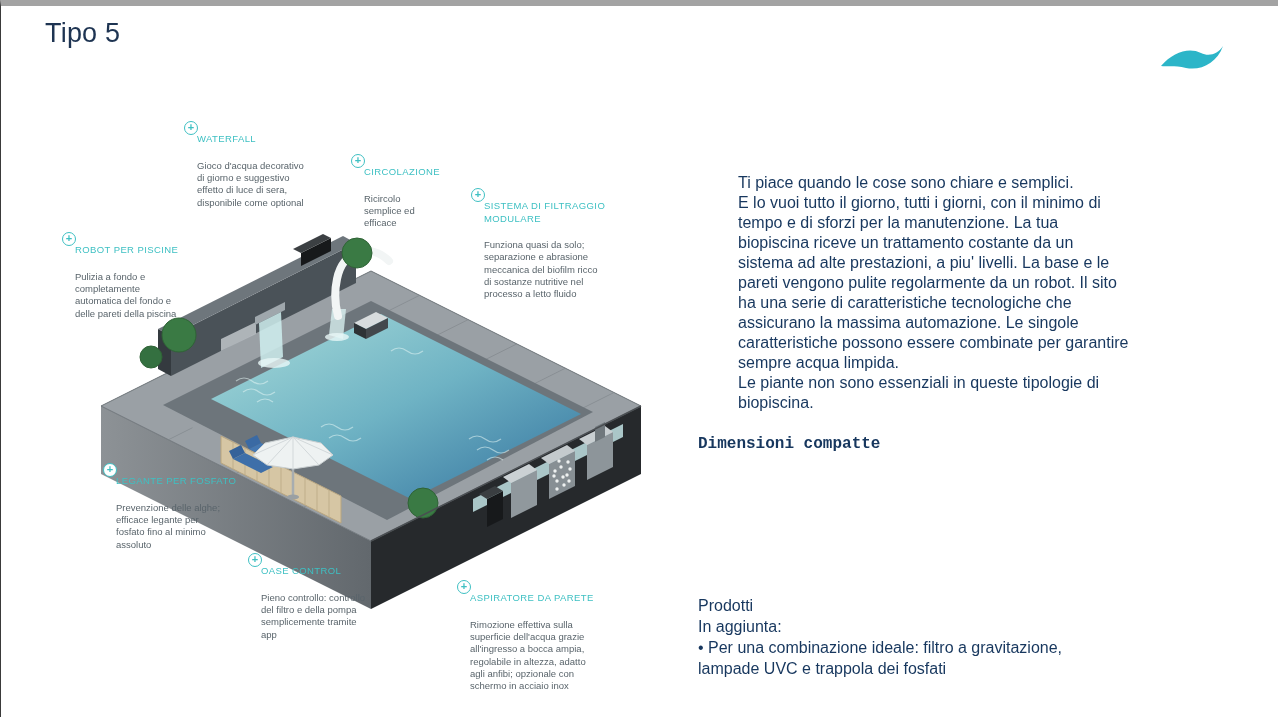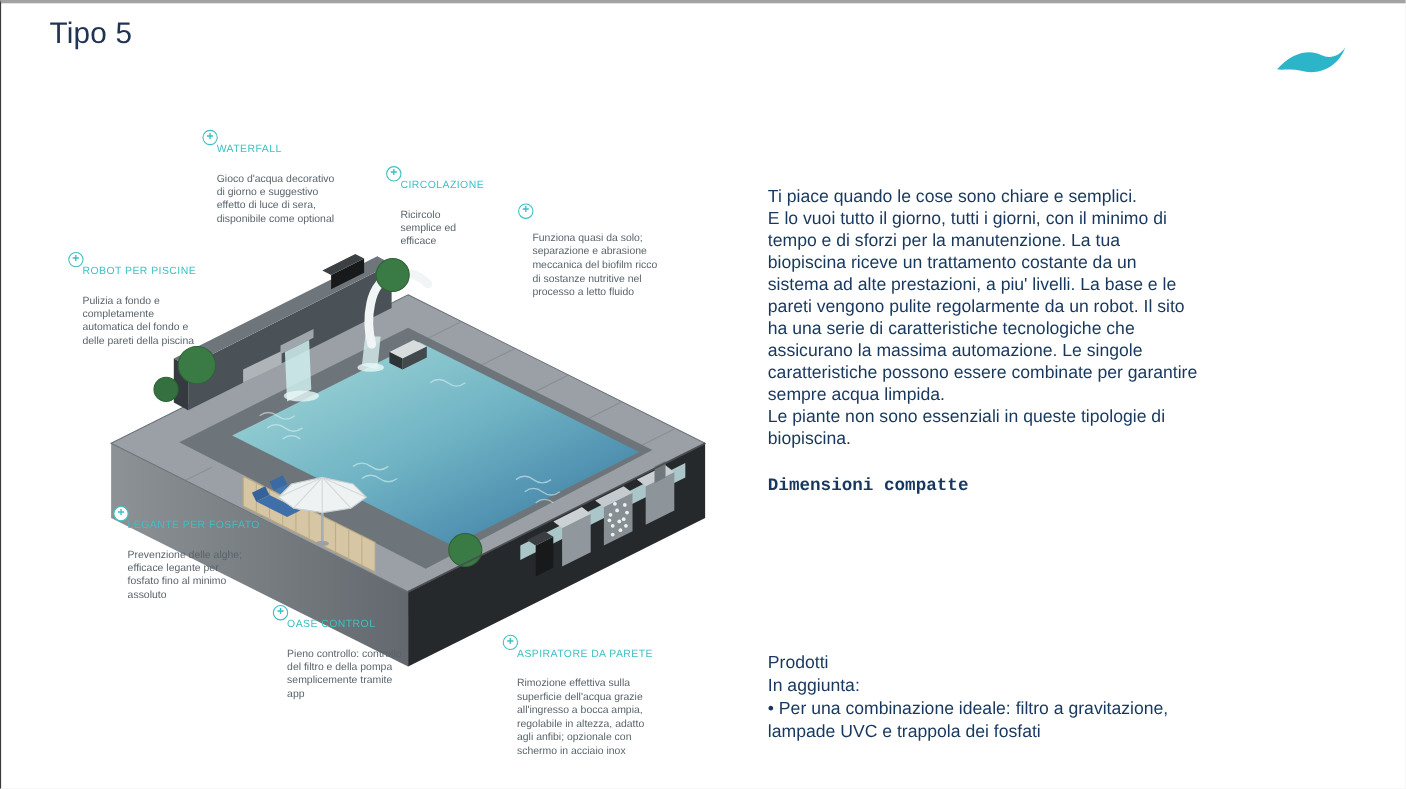--- a/index.html
+++ b/index.html
@@ -1,38 +1,38 @@
 <!DOCTYPE html>
 <html><head>
 <meta charset="utf-8">
 <style>
   * { margin:0; padding:0; box-sizing:border-box; }
   body { background:#e8e8e8; font-family:"Liberation Sans", sans-serif; }
   .page {
     position:relative; width:1278px; height:717px; background:#ffffff;
-    overflow:hidden; border-top:3px solid #a3a3a3; border-left:1px solid #3a3a3a;
+    overflow:hidden; border-top:6px solid #a3a3a3; border-left:1px solid #3a3a3a;
   }
   
   .title { position:absolute; left:44px; top:12px; font-size:27px; color:#1e3452; letter-spacing:.2px; }
   .subtitle { position:absolute; left:44px; top:44px; font-size:25px; font-weight:400; color:#33455e; letter-spacing:.2px; }
   .logo-wrap { position:absolute; left:1114px; top:38px; width:120px; height:58px; }
   .logo-text { position:absolute; left:0; top:8px; font-size:46px; font-weight:700; color:#14345c; letter-spacing:-1.5px; }
   .logo-swoosh { position:absolute; left:44px; top:0; }
   
   .callout { position:absolute; }
   .plus {
     position:absolute; left:-13px; top:-12px; width:14px; height:14px; border-radius:50%;
     border:1.6px solid #3ec0c3; color:#3ec0c3; font-size:11px; line-height:11px;
     text-align:center; font-weight:700; background:#fff;
   }
   .callout-label { font-size:9.5px; font-weight:400; color:#3ec0c3; letter-spacing:.4px; white-space:pre-line; line-height:1.32; }
   .callout-body { margin-top:14px; font-size:9.5px; color:#59646b; line-height:1.3; white-space:pre-line; }
   
   .rc { position:absolute; left:697px; width:456px; color:#17375e; font-size:16px; line-height:20px; white-space:pre-line; }
-  .rc-p1 { top:167px; }
+  .rc-p1 { top:167px;margin-left:40px; }
   .rc-heading { top:428px; font-weight:700;font-family:Liberation Mono, monospace; }
   .rc-bold { top:468px; font-weight:700; line-height:21px; }
   .rc-prod { top:589px; line-height:21px; }
   .rc-agg { top:610px; line-height:21px; }
   .rc-bullet { top:631px; line-height:21px; }
   .illu { position:absolute; left:70px; top:225px; }
 </style>
 </head>
 <body>
 
@@ -191,20 +191,22 @@
   <div class="callout" style="left:363px; top:160px; width:120px">
     <div class="plus">+</div>
     <div class="callout-label">CIRCOLAZIONE</div>
     <div class="callout-body">Ricircolo
 semplice ed
 efficace</div>
   </div>
 
   <div class="callout" style="left:483px; top:194px; width:150px">
     <div class="plus">+</div>
+    <div class="callout-label">SISTEMA DI FILTRAGGIO
+MODULARE</div>
     <div class="callout-body">Funziona quasi da solo;
 separazione e abrasione
 meccanica del biofilm ricco
 di sostanze nutritive nel
 processo a letto fluido</div>
   </div>
 
   <div class="callout" style="left:74px; top:238px; width:150px">
     <div class="plus">+</div>
     <div class="callout-label">ROBOT PER PISCINE</div>

